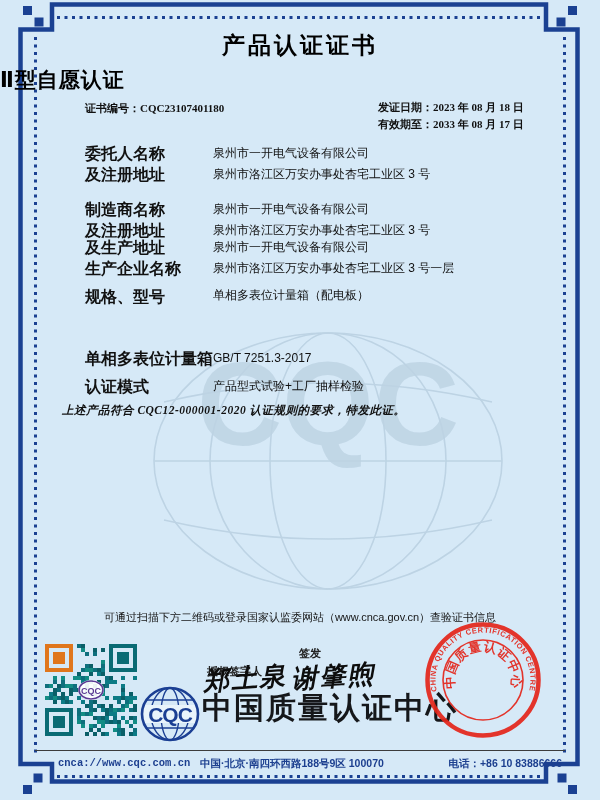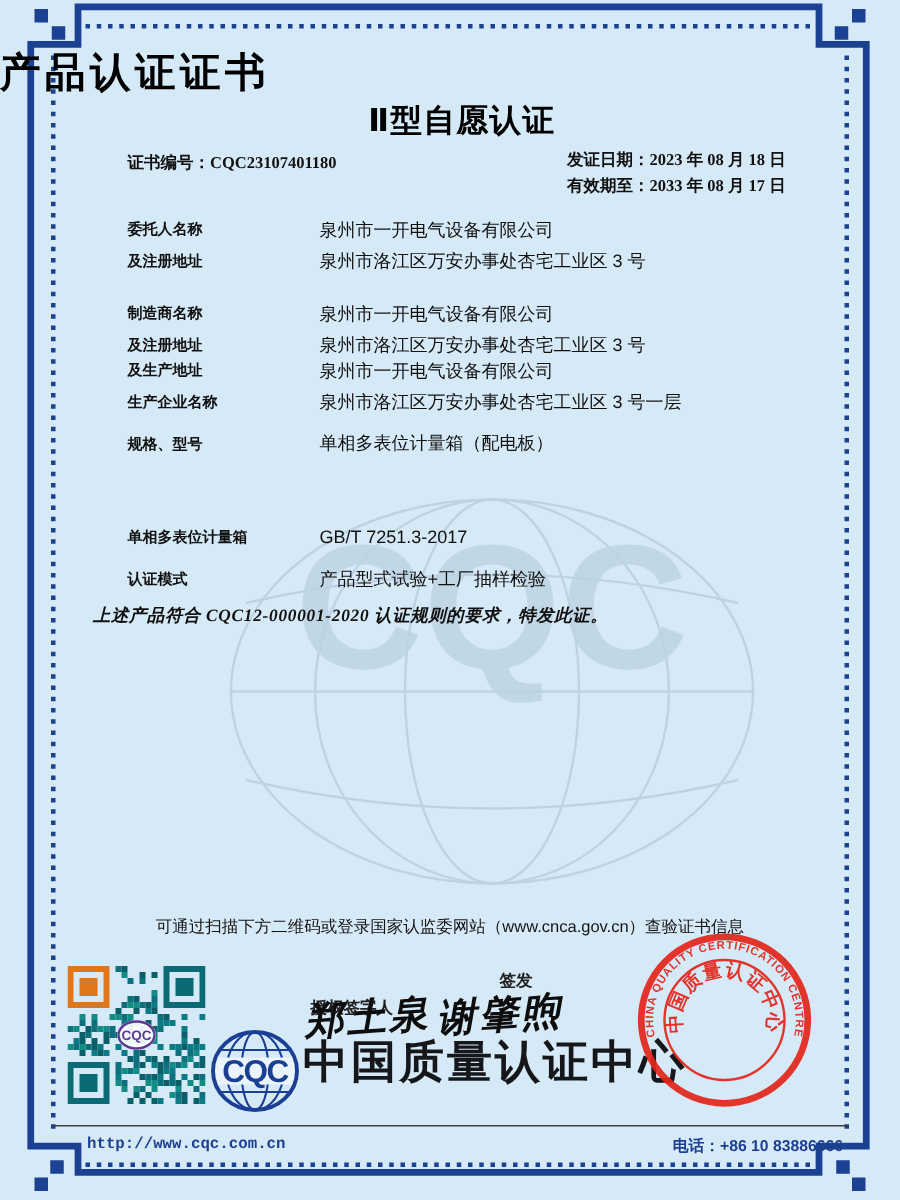--- a/index.html
+++ b/index.html
@@ -1,25 +1,25 @@
 <!DOCTYPE html>
 <html><head>
 <meta charset="utf-8">
 <style>
   html,body{margin:0;padding:0;background:#d6e9f7;}
   .cert{position:relative;width:600px;height:800px;background:#d6e9f7;overflow:hidden;
         font-family:"Liberation Sans","DejaVu Sans",sans-serif;color:#111;}
   .abs{position:absolute;}
-  .title{left:0;right:0;top:30px;font-size:27px;font-weight:bold;letter-spacing:3px;color:#000;}
-  .subtitle{left:0;right:0;top:66px;text-align:center;font-size:21px;font-weight:600;letter-spacing:1px;color:#000;padding-left:16px;}
+  .title{left:0;right:0;top:30px;text-align:center;font-size:23px;font-weight:bold;letter-spacing:3px;color:#000;}
+  .subtitle{left:0;right:0;top:66px;font-size:21px;font-weight:600;letter-spacing:1px;color:#000;}
   .certno{left:85px;top:101px;font-size:11px;font-weight:bold;font-family:"Liberation Serif","DejaVu Serif",serif;}
   .dates{left:378px;top:99px;font-size:11px;font-weight:bold;line-height:17px;
          font-family:"Liberation Serif","DejaVu Serif",serif;white-space:nowrap;}
   .frow{left:85px;right:45px;display:flex;}
-  .flabel{width:128px;flex:none;font-weight:bold;font-size:10px;line-height:21px;}
+  .flabel{width:128px;flex:none;font-weight:bold;font-size:16px;line-height:21px;}
   .fvalue{flex:1;font-size:12px;line-height:21px;}
   .fvalue.small{font-size:11px;line-height:17px;}
   .note{left:62px;top:403px;font-size:11.5px;font-style:italic;letter-spacing:0.5px;
         font-family:"Liberation Serif","DejaVu Serif",serif;font-weight:600;}
   .scan-note{left:0;right:0;top:610px;text-align:center;font-size:11px;color:#141414;}
   .sig-label{font-size:11px;font-weight:bold;color:#222;}
   .sig{font-family:"DejaVu Serif","Liberation Serif",serif;font-style:italic;font-weight:bold;
        font-size:26px;color:#0d0d0d;transform:rotate(-4deg);letter-spacing:2px;white-space:nowrap;}
   .orgname{left:202px;top:688px;font-size:30px;font-weight:600;letter-spacing:2px;color:#15171a;white-space:nowrap;}
   .footer-rule{left:35px;width:530px;top:750px;height:1px;background:#3c3c3c;}
@@ -308,21 +308,21 @@
         <rect x="0" y="64" width="28" height="28" fill="#0a6b74"></rect>
         <rect x="4" y="68" width="20" height="20" fill="#d6e9f7"></rect>
         <rect x="8" y="72" width="12" height="12" fill="#0a6b74"></rect>
         <ellipse cx="46" cy="46" rx="13" ry="10" fill="#ffffff" opacity="0.92"></ellipse>
         <ellipse cx="46" cy="46" rx="12" ry="9" fill="none" stroke="#5b3a94" stroke-width="1.6"></ellipse>
         <text x="46" y="49.5" font-size="9" font-weight="bold" fill="#5b3a94" text-anchor="middle" font-family="Liberation Sans, sans-serif">CQC</text>
       </svg>
   </div>
 
   <div class="abs sig-label" style="left:207px;top:664px;">授权签字人</div>
-  <div class="abs sig-label" style="left:299px;top:646px;margin-left:34px;">签发</div>
+  <div class="abs sig-label" style="left:299px;top:646px;">签发</div>
   <div class="abs sig" style="left:203px;top:661px;">郑土泉</div>
   <div class="abs sig" style="left:291px;top:659px;">谢肇煦</div>
 
   <svg class="abs" style="left:140px;top:686px;" width="60" height="56" viewBox="0 0 60 56">
     <defs>
         <clipPath id="globeClip">
           <ellipse cx="30" cy="28" rx="28" ry="26"></ellipse>
         </clipPath>
       </defs>
     <g clip-path="url(#globeClip)" stroke="#1b3f93" fill="none" stroke-width="1.4">
@@ -346,16 +346,17 @@
     </defs>
     <text font-size="7.5" font-weight="bold" fill="#e4271c" letter-spacing="0.6" font-family="Liberation Sans, sans-serif">
       <textPath href="#stampArcOuter" startOffset="50%" text-anchor="middle">CHINA QUALITY CERTIFICATION CENTRE</textPath>
     </text>
     <text font-size="12.5" font-weight="bold" fill="#e4271c" letter-spacing="1">
       <textPath href="#stampArcInner" startOffset="50%" text-anchor="middle">中国质量认证中心</textPath>
     </text>
   </svg>
 
   <div class="abs footer-rule"></div>
-  <div class="abs f-url">http://www.cqc.com.cn</div>
+  <div class="abs f-url">cnca://www.cqc.com.cn</div>
+  <div class="abs f-addr">中国·北京·南四环西路188号9区 100070</div>
   <div class="abs f-phone">电话：+86 10 83886666</div>
 
 </div>
 
 </body></html>

